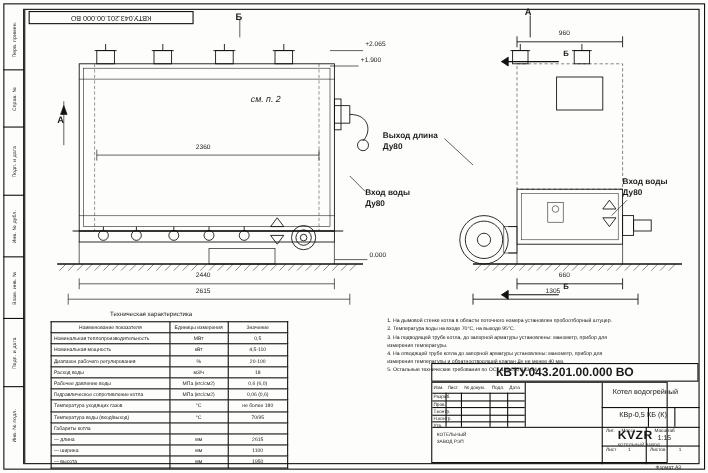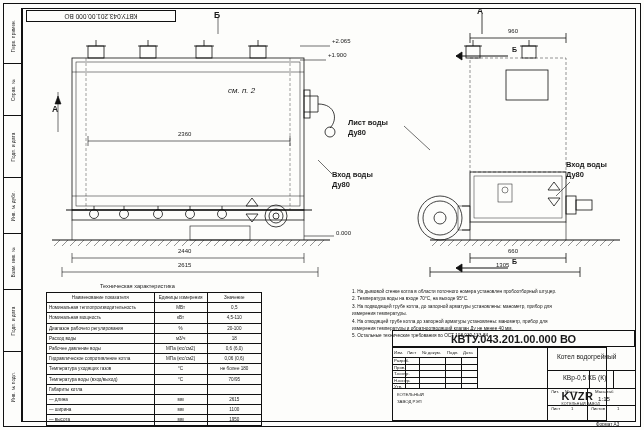--- a/index.html
+++ b/index.html
@@ -316,21 +316,21 @@
 
   <div class="dim" style="left:508px;top:28px;">960</div>
   <div class="dim" style="left:508px;top:248px;">660</div>
   <div class="dim" style="left:496px;top:262px;">1305</div>
 
   <div class="callout" style="left:332px;top:170px;">
     <div>Вход воды</div>
     <div>Ду80</div>
   </div>
   <div class="callout" style="left:348px;top:118px;">
-    <div>Лист воды</div>
+    <div>Выход длина</div>
     <div>Ду80</div>
   </div>
   <div class="callout" style="left:566px;top:160px;">
     <div>Вход воды</div>
     <div>Ду80</div>
   </div>
 
   <div class="tc-title">Техническая характеристика</div>
   <table class="tc">
     <tbody>

